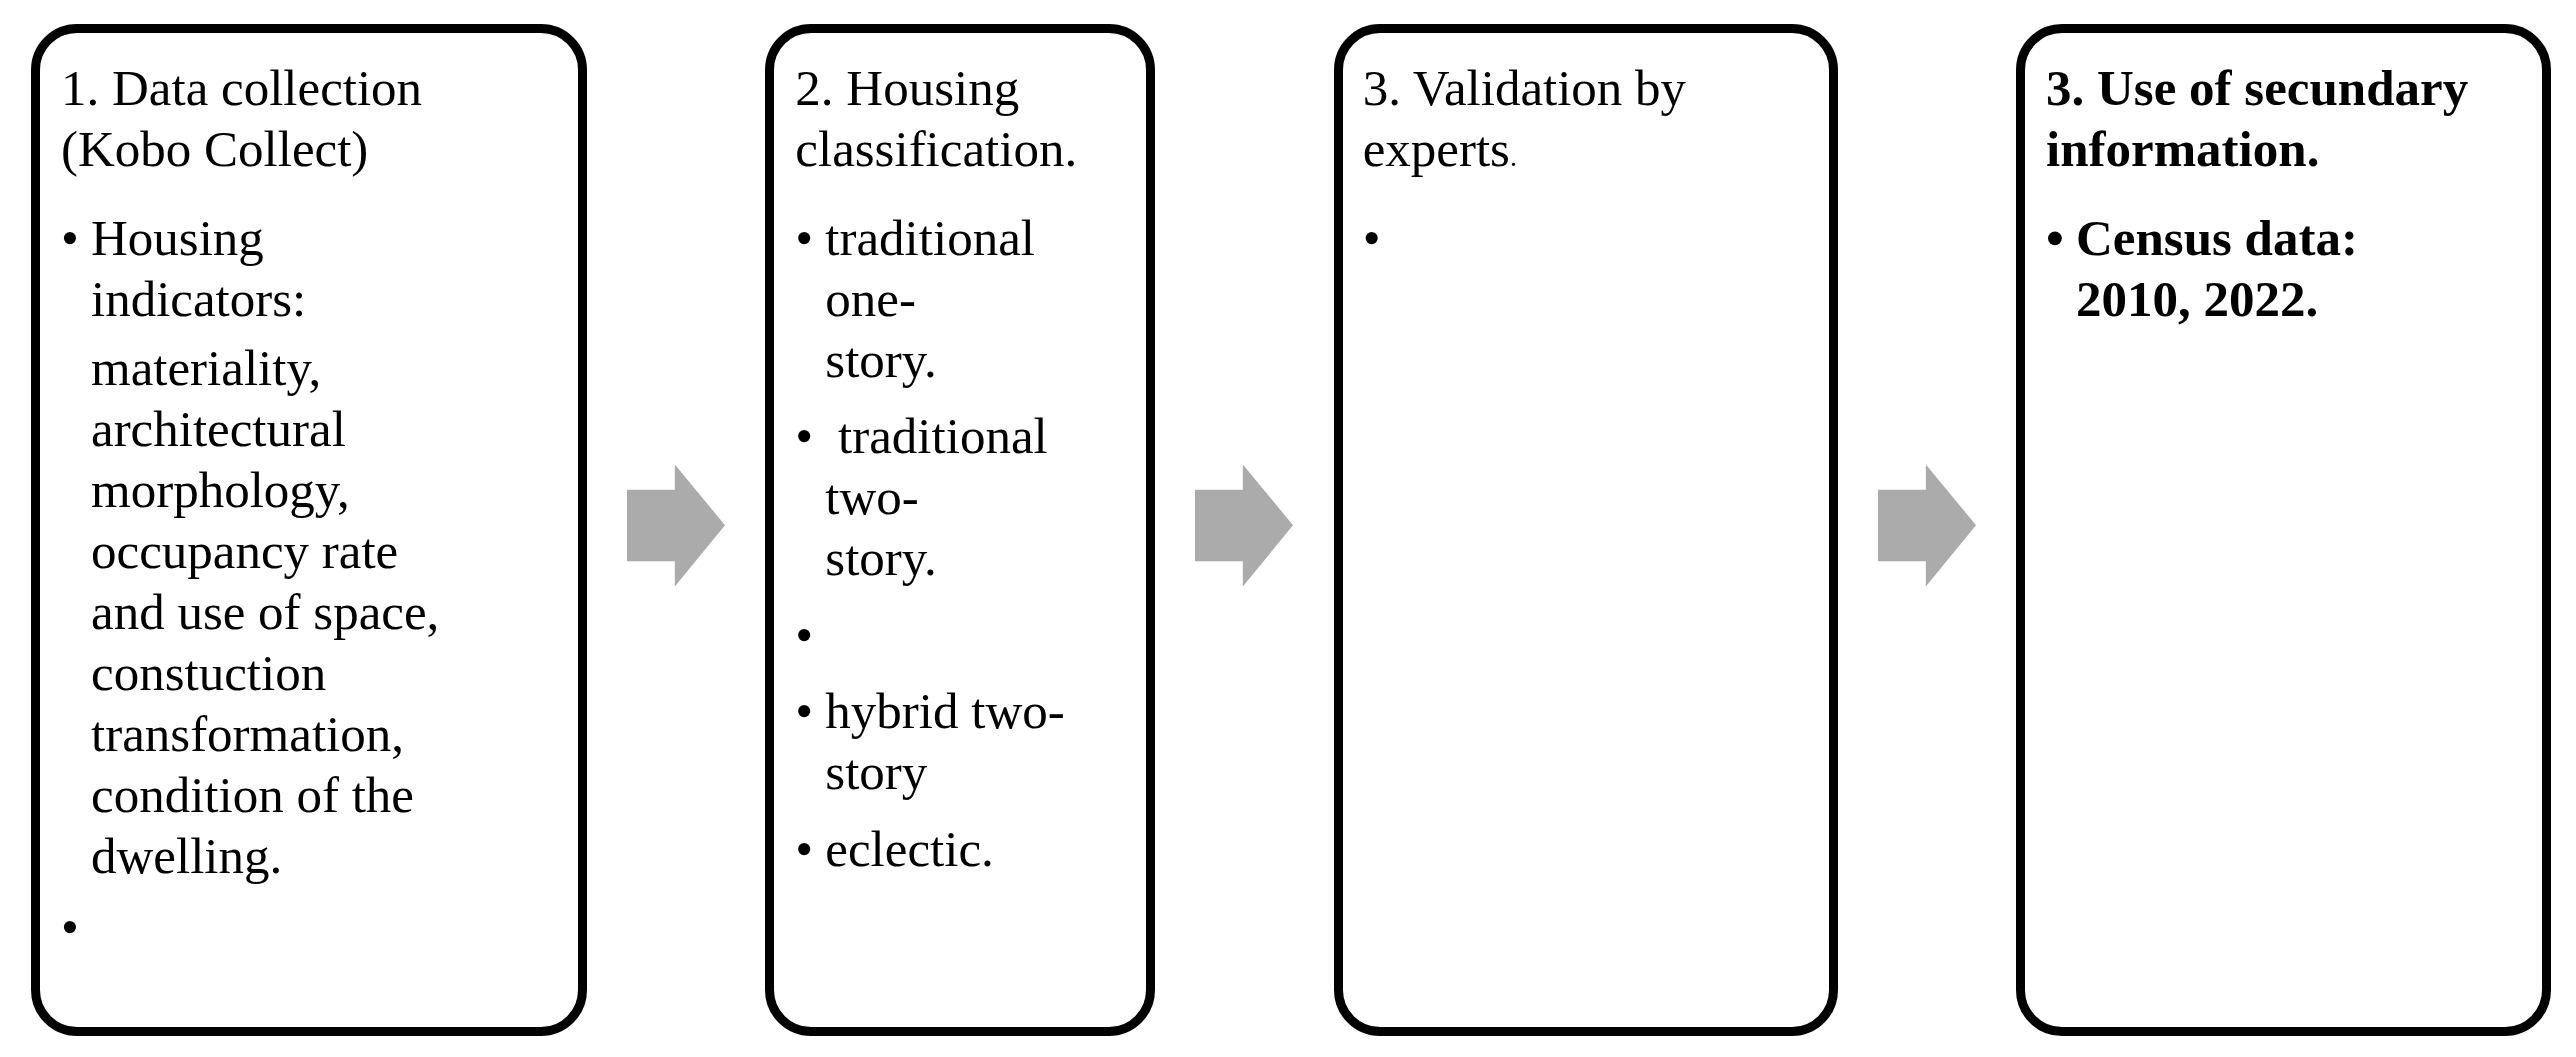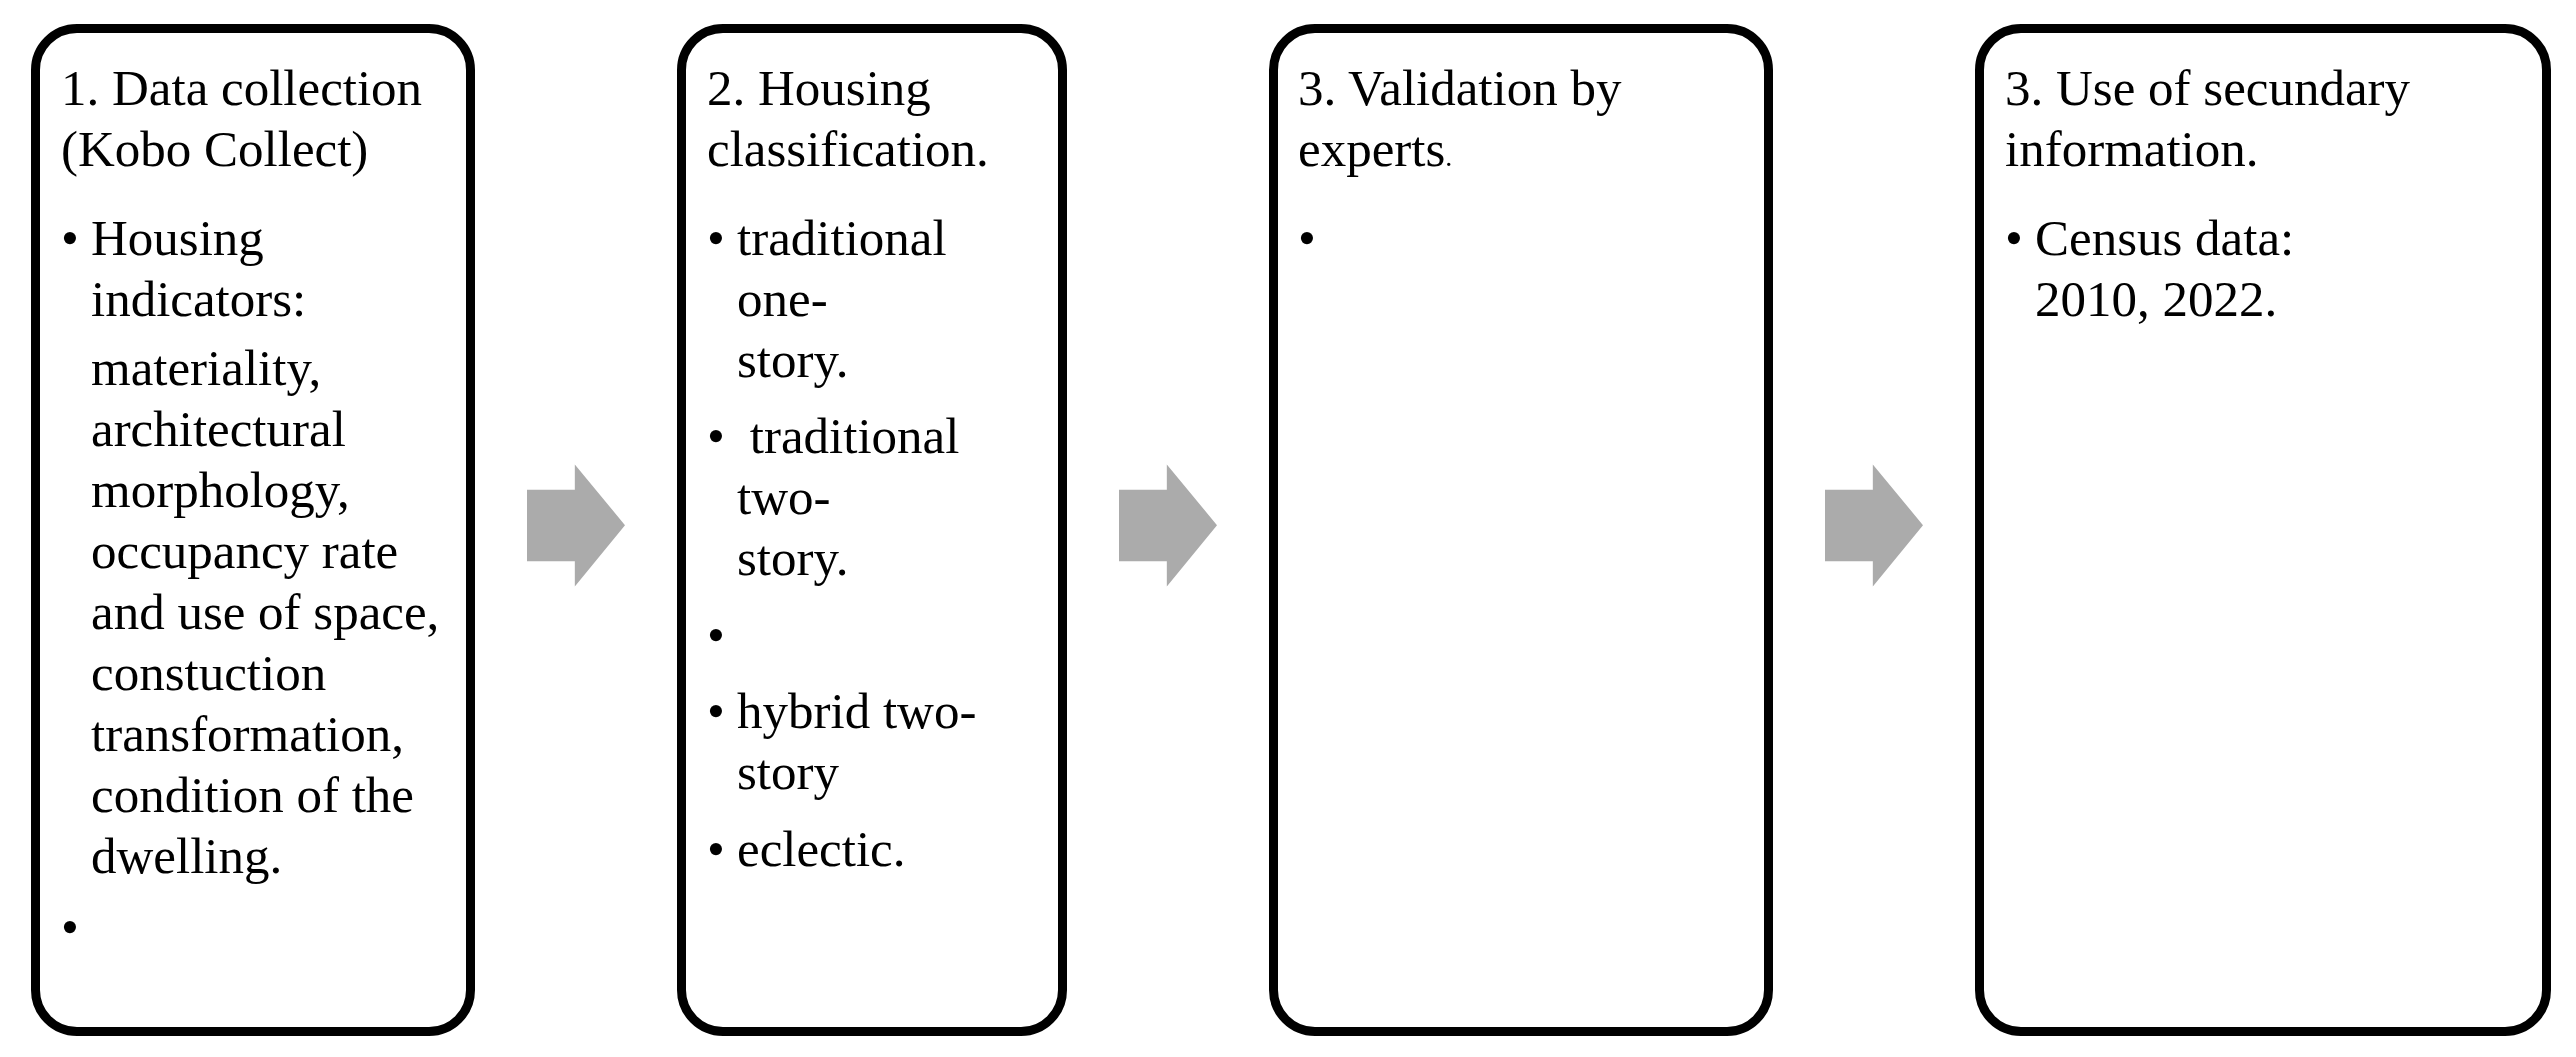--- a/index.html
+++ b/index.html
@@ -18,24 +18,24 @@
   .box {
     box-sizing: border-box;
     border: 9px solid #000000;
     border-radius: 46px;
     background: #ffffff;
     padding: 25px 9px 18px 21px;
     font-size: 51px;
     line-height: 61px;
     flex: 0 0 auto;
   }
-  .box1 { width: 444px; }
+  .box1 { width: 556px; }
   .box2 { width: 390px; }
   .box3 { width: 504px; padding-left: 20px; }
-  .box4 { width: 576px; }
+  .box4 { width: 535px; font-weight: bold; }
   .gap {
     flex: 1 1 auto;
     display: flex; align-items: center; justify-content: center;
   }
   .arrow { width: 98px; height: 123px; display: block; margin-top: -8.3px; }
   .title { white-space: pre-wrap; margin: 0 0 21px 0; }
   .small-period { font-size: 0.55em; }
   .bullet { display: flex; margin: 0 0 9.5px 0; }
   .bullet:last-child { margin-bottom: 0; }
   .marker { flex: 0 0 24px; white-space: pre; }

